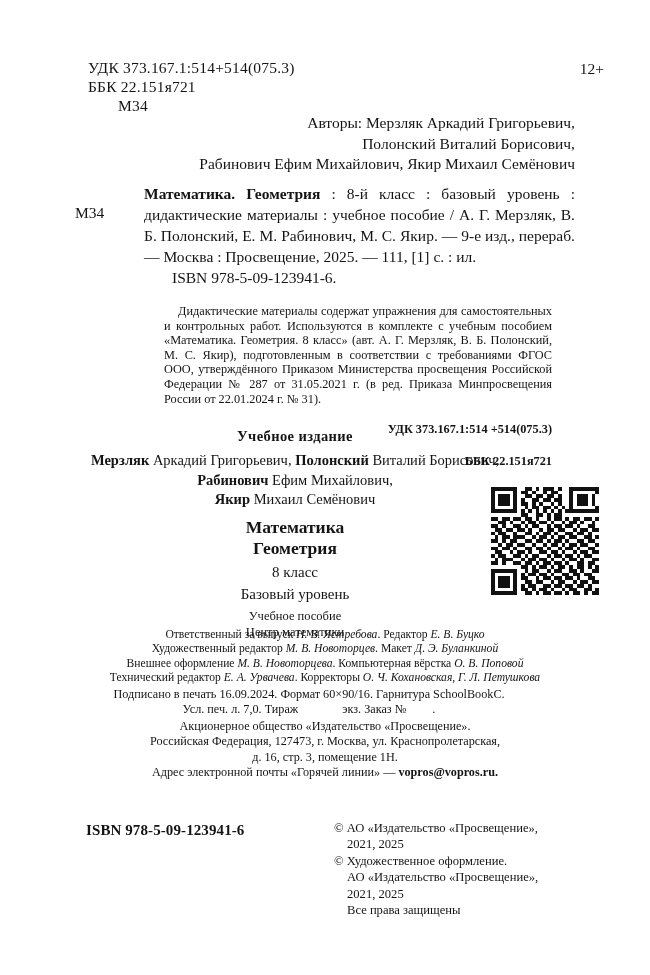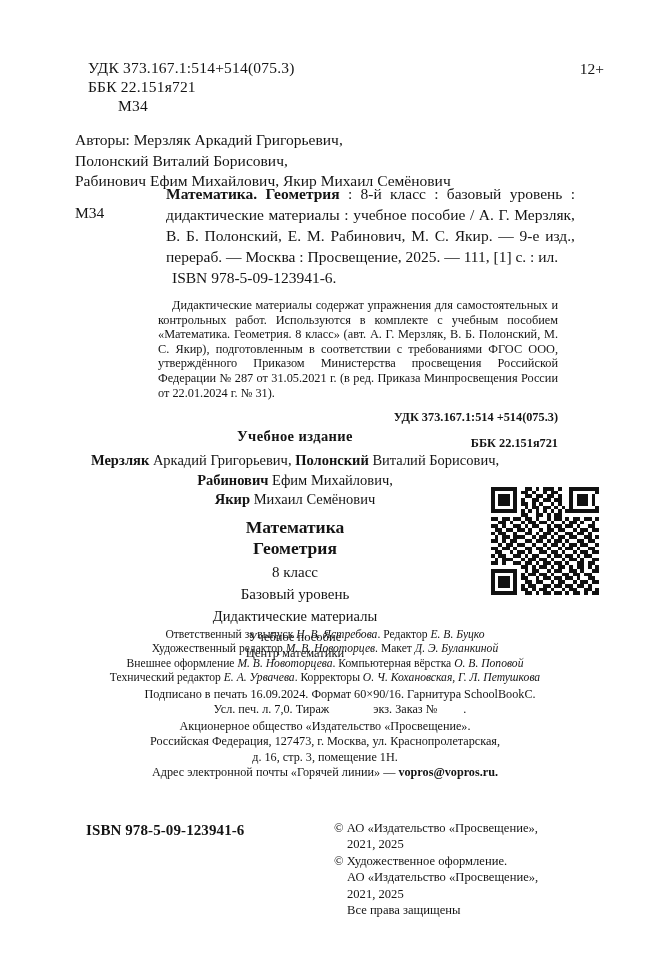--- a/index.html
+++ b/index.html
@@ -16,34 +16,34 @@
   .b{font-weight:bold;}
   .i{font-style:italic;}
 
   
   .hdr{position:absolute;left:88px;top:58px;width:480px;}
   .hdr .line{font-size:15.5px;line-height:19px;letter-spacing:.2px;}
   .hdr .m34{margin-left:30px;}
   .age{position:absolute;right:46px;top:60px;font-size:15.5px;}
 
   
-  .authors{position:absolute;left:75px;top:130px;width:500px;
-           font-size:15.5px;line-height:20.5px;text-align:left;}
+  .authors{position:absolute;left:75px;top:113px;width:500px;
+           font-size:15.5px;line-height:20.5px;text-align:right;}
 
   
   .bib{position:absolute;left:75px;top:183px;width:500px;}
   .bib .sig{position:absolute;left:0;top:21px;font-size:15.5px;font-weight:normal;}
-  .bib .body{margin-left:91px;font-size:15.5px;line-height:21px;
+  .bib .body{margin-left:69px;font-size:15.5px;line-height:21px;
              text-align:justify;}
   .bib .isbn{margin-left:73px;font-size:15.5px;line-height:21px;text-indent:24px;}
 
   
   .annot{position:absolute;left:148px;top:288px;width:420px;
          font-size:12.3px;line-height:14.6px;text-align:justify;}
-  .annot p{margin:10px;text-indent:14px;}
+  .annot p{margin:16px;text-indent:14px;}
   .annot .codes{margin-top:4px;text-align:right;font-weight:bold;text-indent:0;
                 line-height:15.5px;}
 
   
   .edition{position:absolute;left:40px;top:428px;width:510px;text-align:center;}
   .edition .lbl{font-size:14.5px;font-weight:bold;letter-spacing:.4px;}
   .edition .names{margin-top:6px;font-size:14.5px;line-height:19.5px;}
   .edition .title1{margin-top:7px;font-size:17.5px;font-weight:bold;line-height:21px;}
   .edition .title2{font-size:17.5px;font-weight:bold;line-height:21px;}
   .edition .grade{margin-top:4px;font-size:15px;line-height:19px;}
@@ -54,21 +54,21 @@
 
   
   .qr{position:absolute;left:491px;top:484px;width:108px;height:114px;}
   .qr svg{display:block;width:108px;height:114px;}
 
   
   .credits{position:absolute;left:60px;top:628px;width:530px;
            text-align:center;font-size:11.6px;line-height:14.3px;}
 
   
-  .printdata{position:absolute;left:75px;top:687px;width:530px;
+  .printdata{position:absolute;left:44px;top:687px;width:530px;
              text-align:center;font-size:12.2px;line-height:15.4px;}
   .gap{display:inline-block;width:44px;}
   .gap-sm{display:inline-block;width:26px;}
 
   
   .publisher{position:absolute;left:60px;top:719px;width:530px;
              text-align:center;font-size:12.2px;line-height:15.4px;}
 
   
   .bottom{position:absolute;left:86px;top:820px;width:480px;}
@@ -114,21 +114,20 @@
     <div class="names">
       <div><span class="b">Мерзляк</span><span> Аркадий Григорьевич, </span><span class="b">Полонский</span><span> Виталий Борисович,</span></div>
       <div><span class="b">Рабинович</span><span> Ефим Михайлович,</span></div>
       <div><span class="b">Якир</span><span> Михаил Семёнович</span></div>
     </div>
 
     <div class="title1">Математика</div>
     <div class="title2">Геометрия</div>
     <div class="grade">8 класс</div>
     <div class="level">Базовый уровень</div>
-    <div class="kind">Дидактические материалы</div>
     <div class="manual">Учебное пособие</div>
     <div class="center">Центр математики</div>
   </div>
 
   <div class="qr">
     <svg viewBox="0 0 29 29" shape-rendering="crispEdges">
       <rect x="0" y="0" width="29" height="29" fill="#ffffff"></rect>
       <g id="qr-modules" fill="#111111">
           <rect x="0" y="0" width="1" height="1"></rect>
           <rect x="1" y="0" width="1" height="1"></rect>

